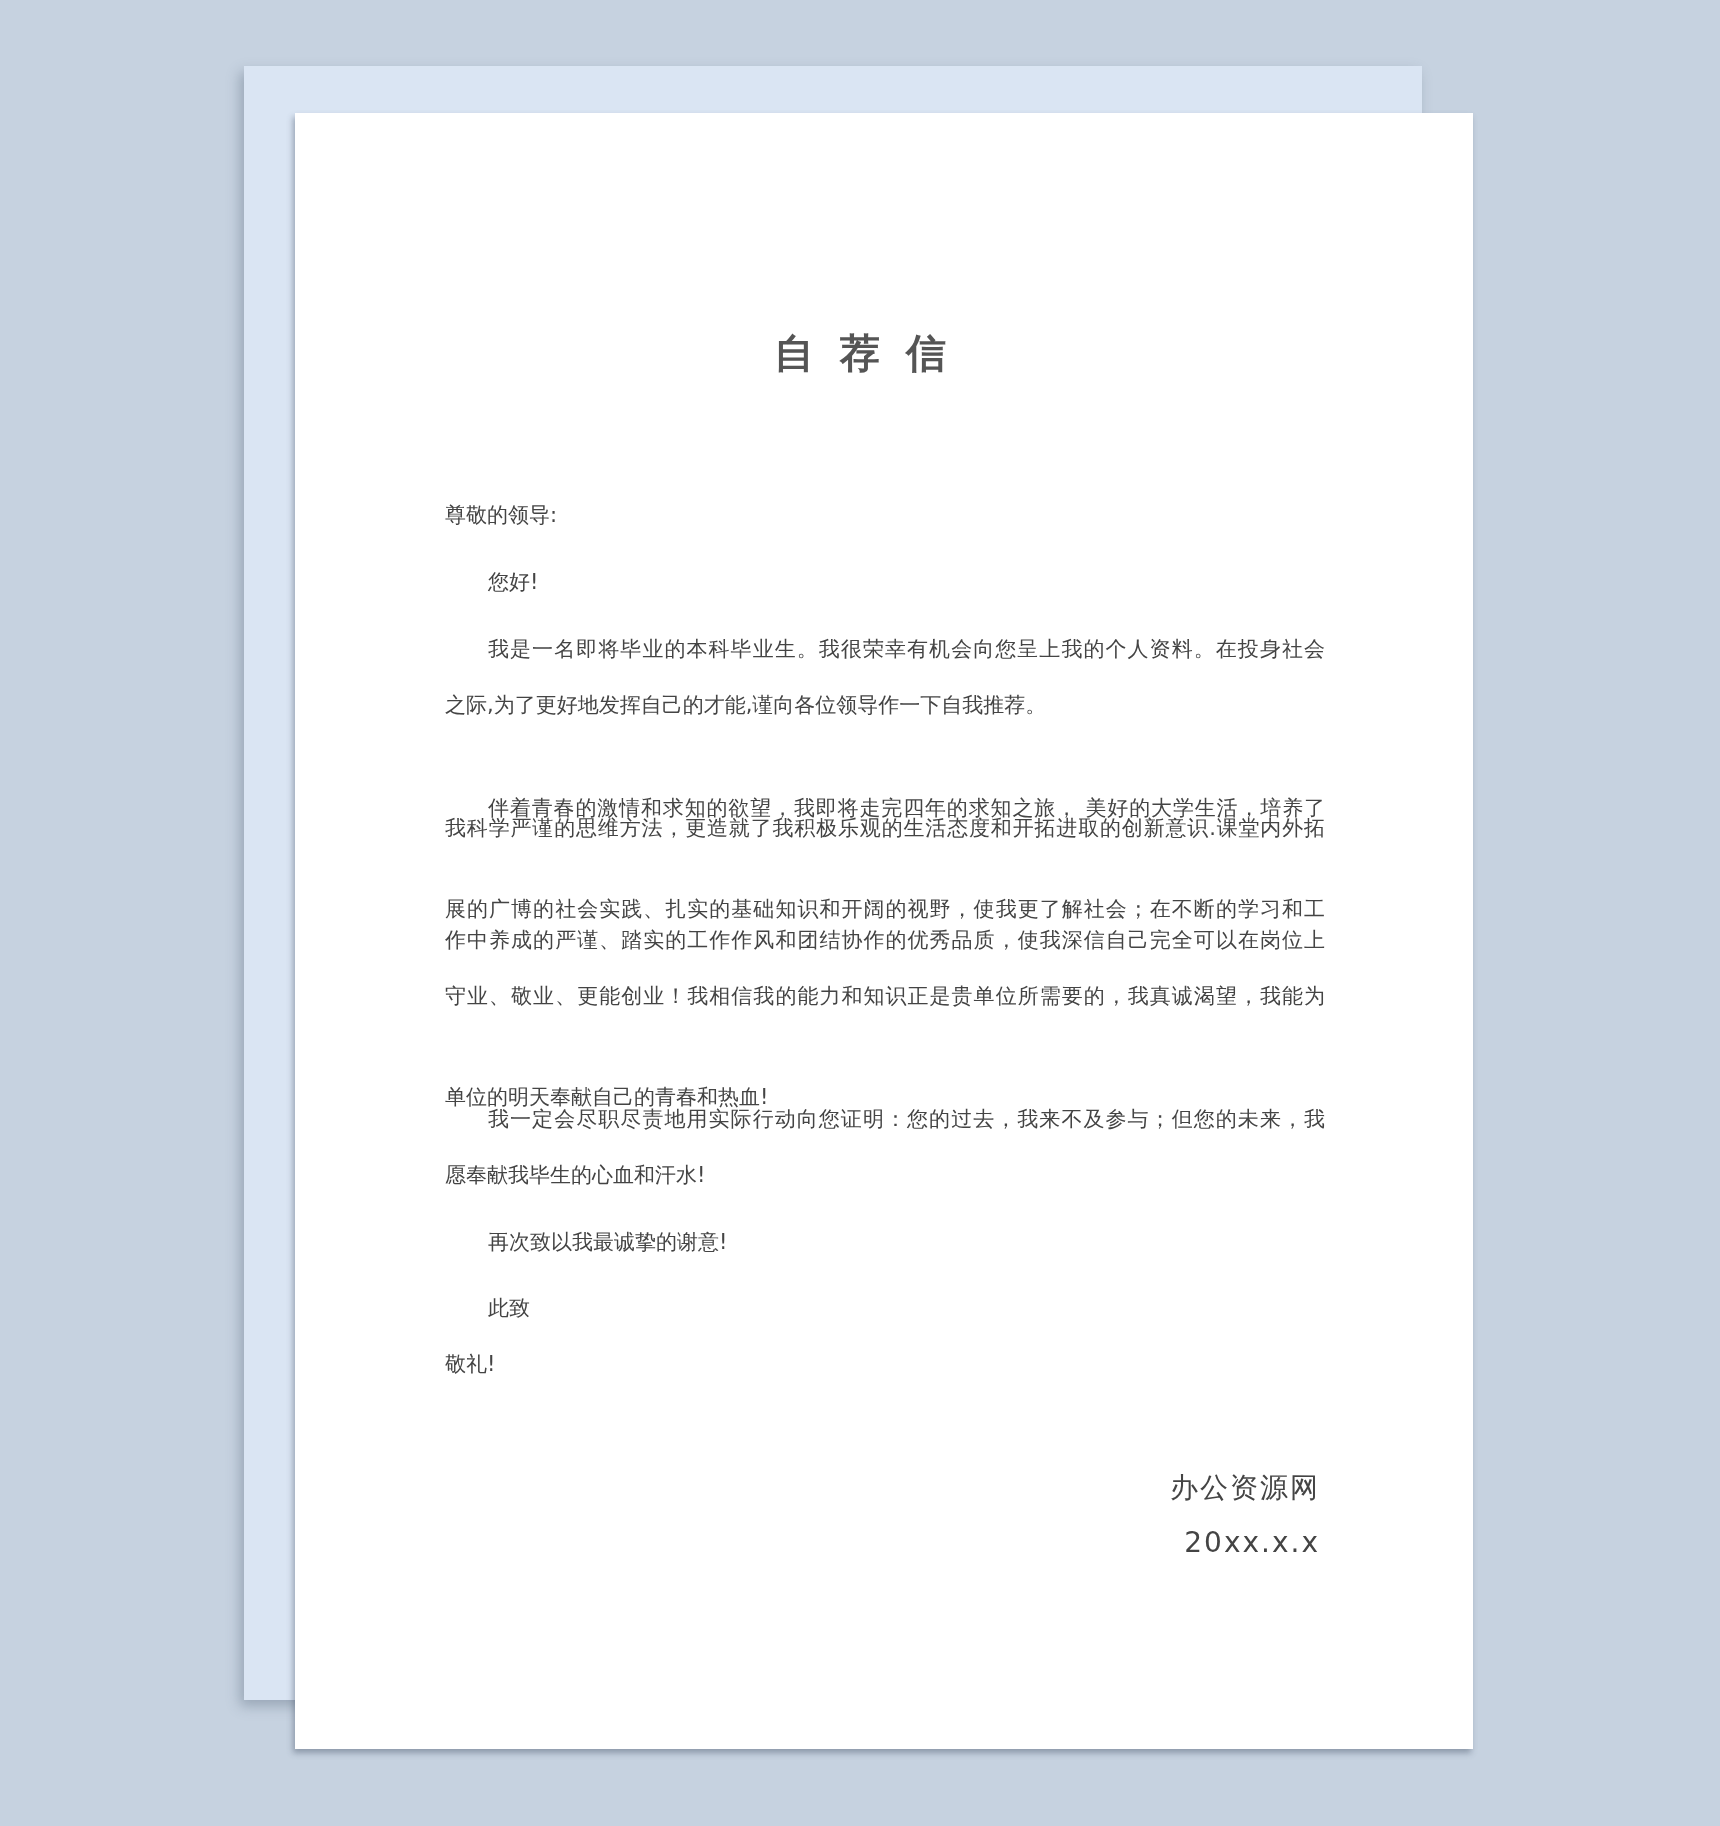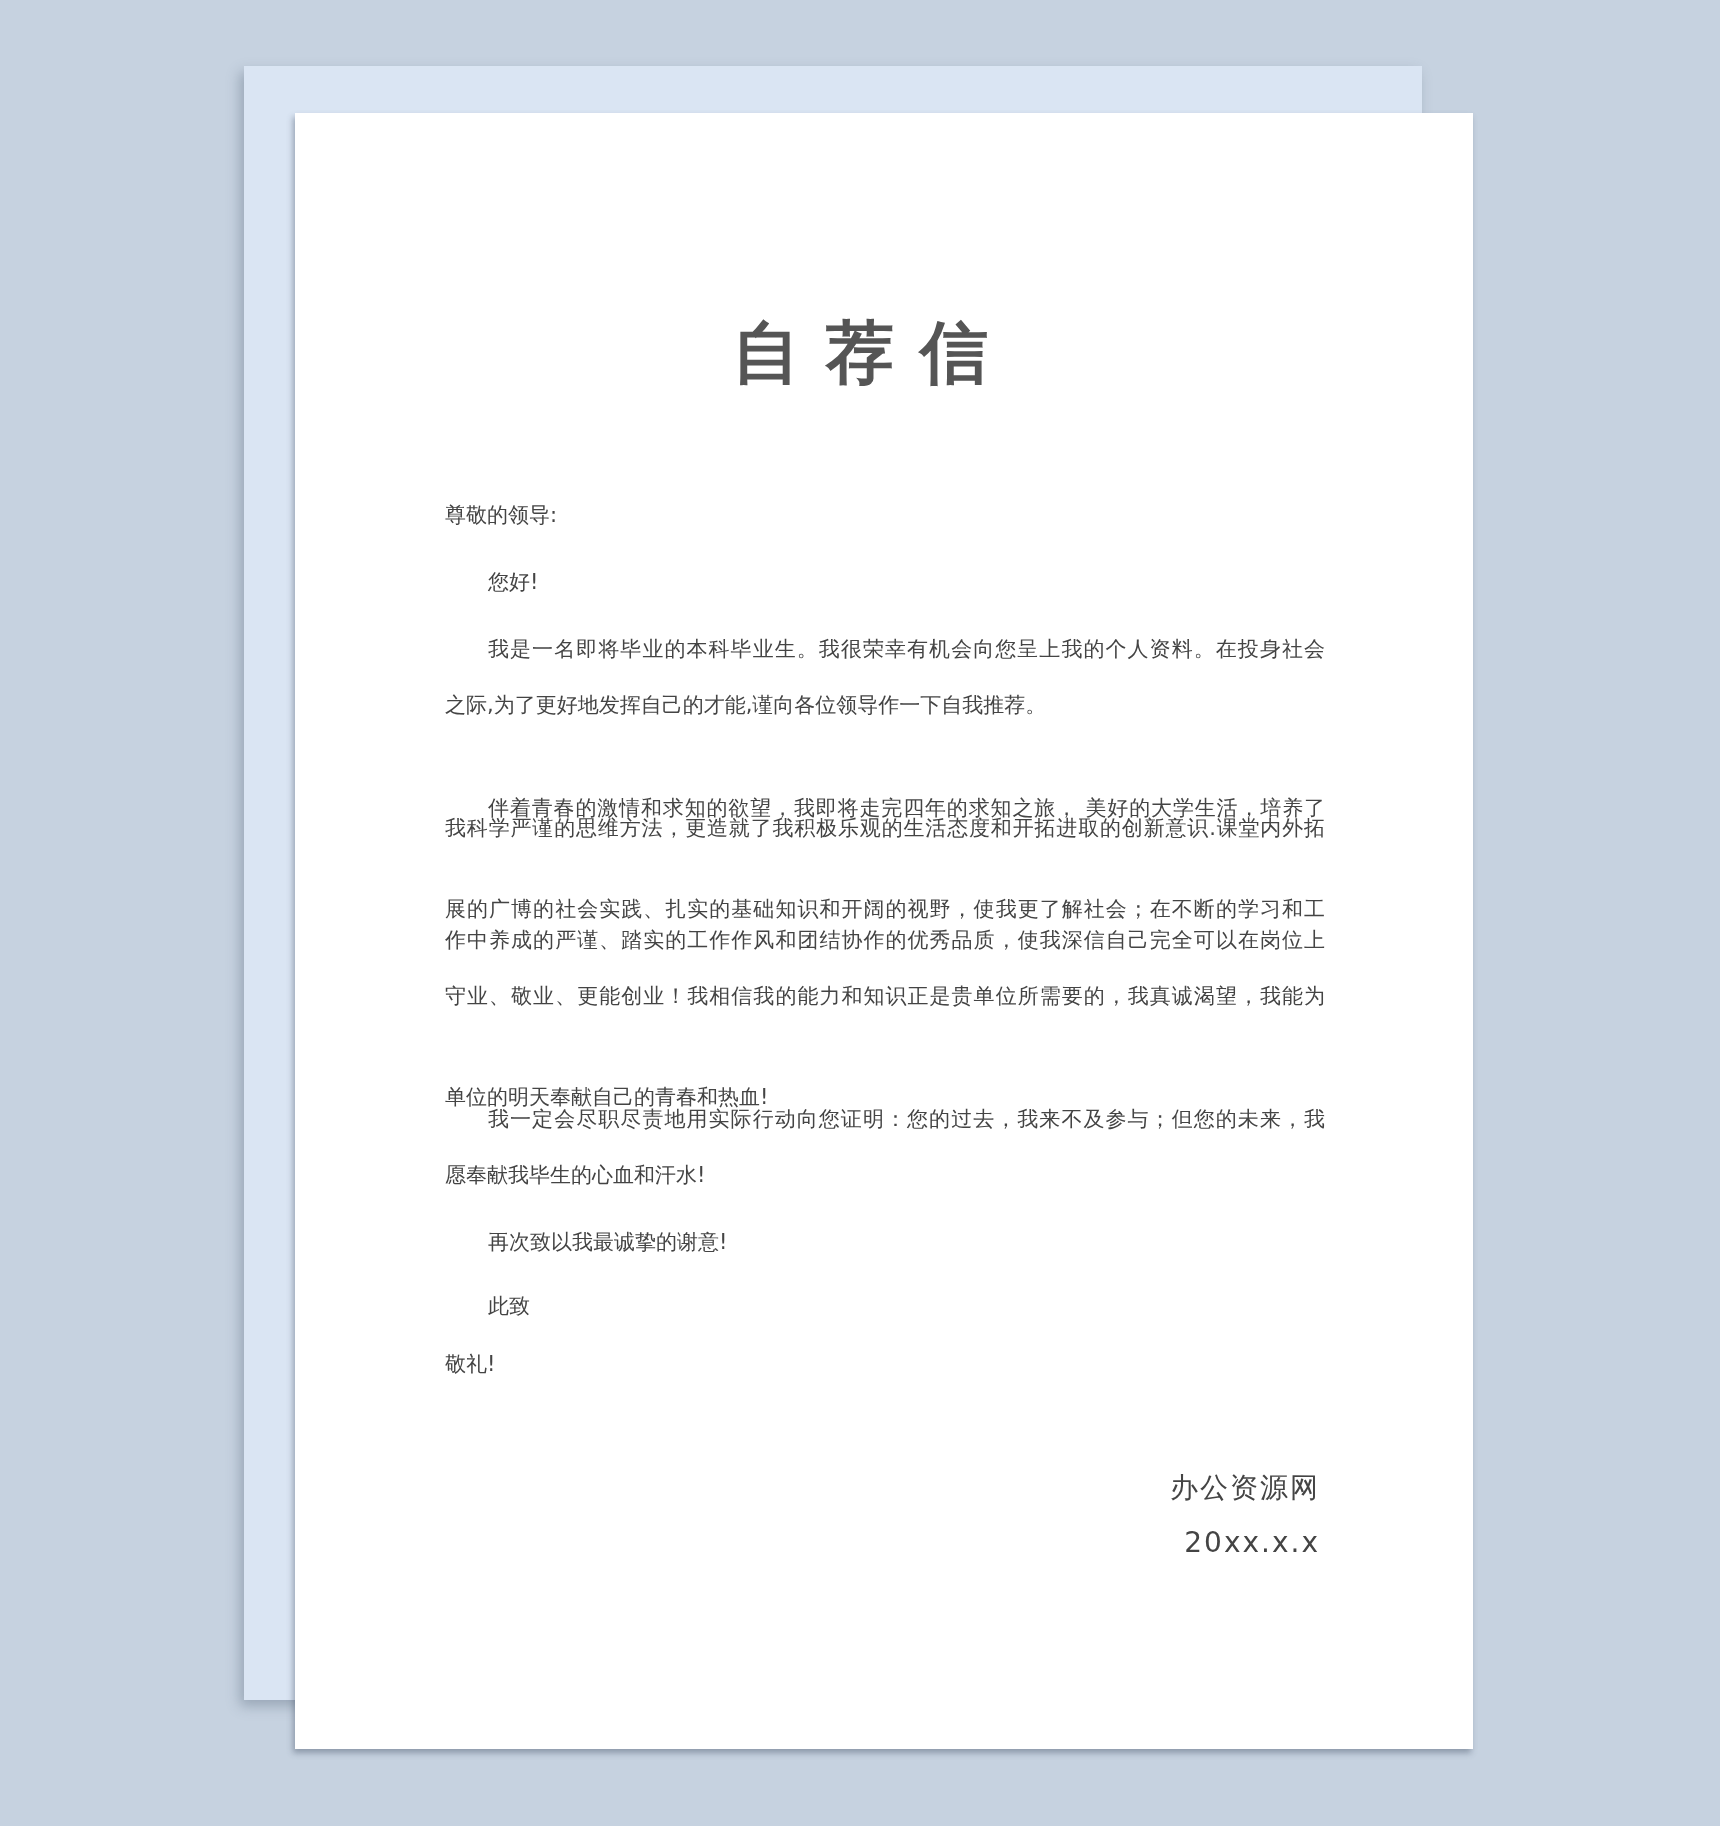--- a/index.html
+++ b/index.html
@@ -31,21 +31,21 @@
       height: 1636px;
       background: #ffffff;
       box-shadow: -2px 4px 6px rgba(70, 85, 105, 0.45);
     }
     .title {
       position: absolute;
       left: 0;
       top: 318px;
       width: 100%;
       text-align: center;
-      font-size: 68px;
+      font-size: 40px;
       font-weight: bold;
       color: #555555;
       letter-spacing: 26px;
       text-indent: 26px;
       line-height: 70px;
       margin: 0;
     }
     .line {
       position: absolute;
       left: 445px;
@@ -94,19 +94,19 @@
 <div class="line" style="top:894px;">展的广博的社会实践、扎实的基础知识和开阔的视野，使我更了解社会；在不断的学习和工</div>
 <div class="line" style="top:925px;">作中养成的严谨、踏实的工作作风和团结协作的优秀品质，使我深信自己完全可以在岗位上</div>
 <div class="line" style="top:981px;">守业、敬业、更能创业！我相信我的能力和知识正是贵单位所需要的，我真诚渴望，我能为</div>
 <div class="line last" style="top:1082px;">单位的明天奉献自己的青春和热血!</div>
 
 <div class="line indent" style="top:1104px;">我一定会尽职尽责地用实际行动向您证明：您的过去，我来不及参与；但您的未来，我</div>
 <div class="line last" style="top:1160px;">愿奉献我毕生的心血和汗水!</div>
 
 <div class="line last indent" style="top:1227px;">再次致以我最诚挚的谢意!</div>
 
-<div class="line last indent" style="top:1293px;font-family:Liberation Mono, monospace;">此致</div>
+<div class="line last indent" style="top:1293px;">此致</div>
 
 <div class="line last" style="top:1349px;">敬礼!</div>
 
 <div class="right" style="top:1473px;">办公资源网</div>
 
 <div class="right" style="top:1528px;">20xx.x.x</div>
 
 </body></html>

